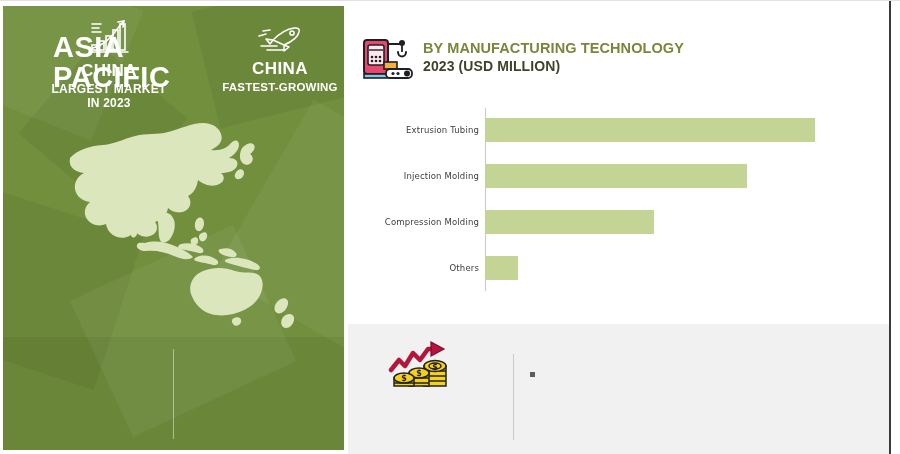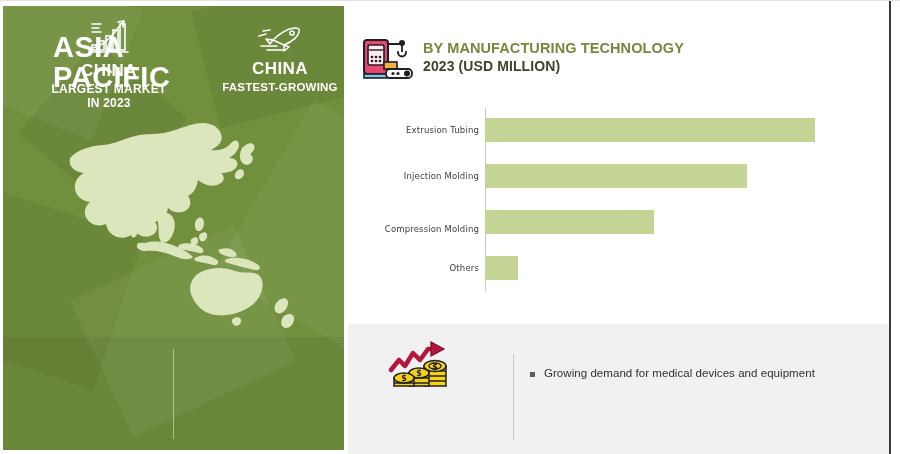--- a/index.html
+++ b/index.html
@@ -277,21 +277,21 @@
       <div class="bar-row" style="top:56px;">
         <div class="bar-label">Injection Molding</div>
         <div class="bar" style="width:262px;"></div>
       </div>
 
       <div class="bar-row" style="top:10px;">
         <div class="bar-label">Extrusion Tubing</div>
         <div class="bar" style="width:330px;"></div>
       </div>
 
-      <div class="bar-row" style="top:102px;align-items:flex-end;">
+      <div class="bar-row" style="top:102px;">
         <div class="bar-label">Compression Molding</div>
         <div class="bar" style="width:169px;"></div>
       </div>
 
       <div class="bar-row" style="top:148px;">
         <div class="bar-label">Others</div>
         <div class="bar" style="width:33px;"></div>
       </div>
     </div>
 
@@ -329,19 +329,18 @@
             <text x="16" y="41.3" font-family="DejaVu Sans, sans-serif" font-size="8" font-weight="bold" fill="#1f2024" text-anchor="middle">$</text>
           </svg>
         </div>
       </div>
 
       <div class="factors-divider"></div>
 
       <div class="bullets">
         <div class="bullet">
           <div class="bullet-dot"></div>
-          <div class="bullet-text">Growing demand for medical devices and equipment</div>
         </div>
       </div>
     </div>
 
   </div>
 </div>
 
 </body></html>

